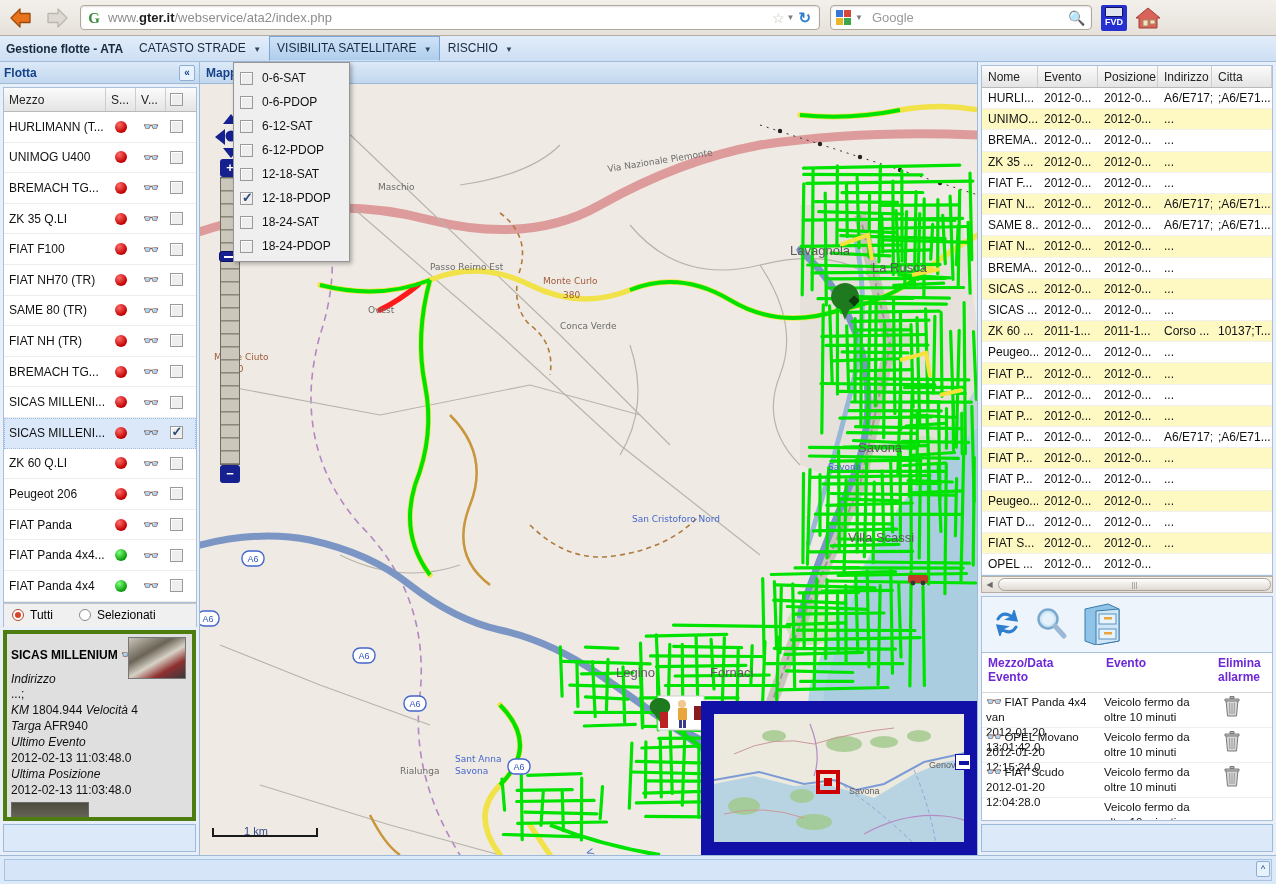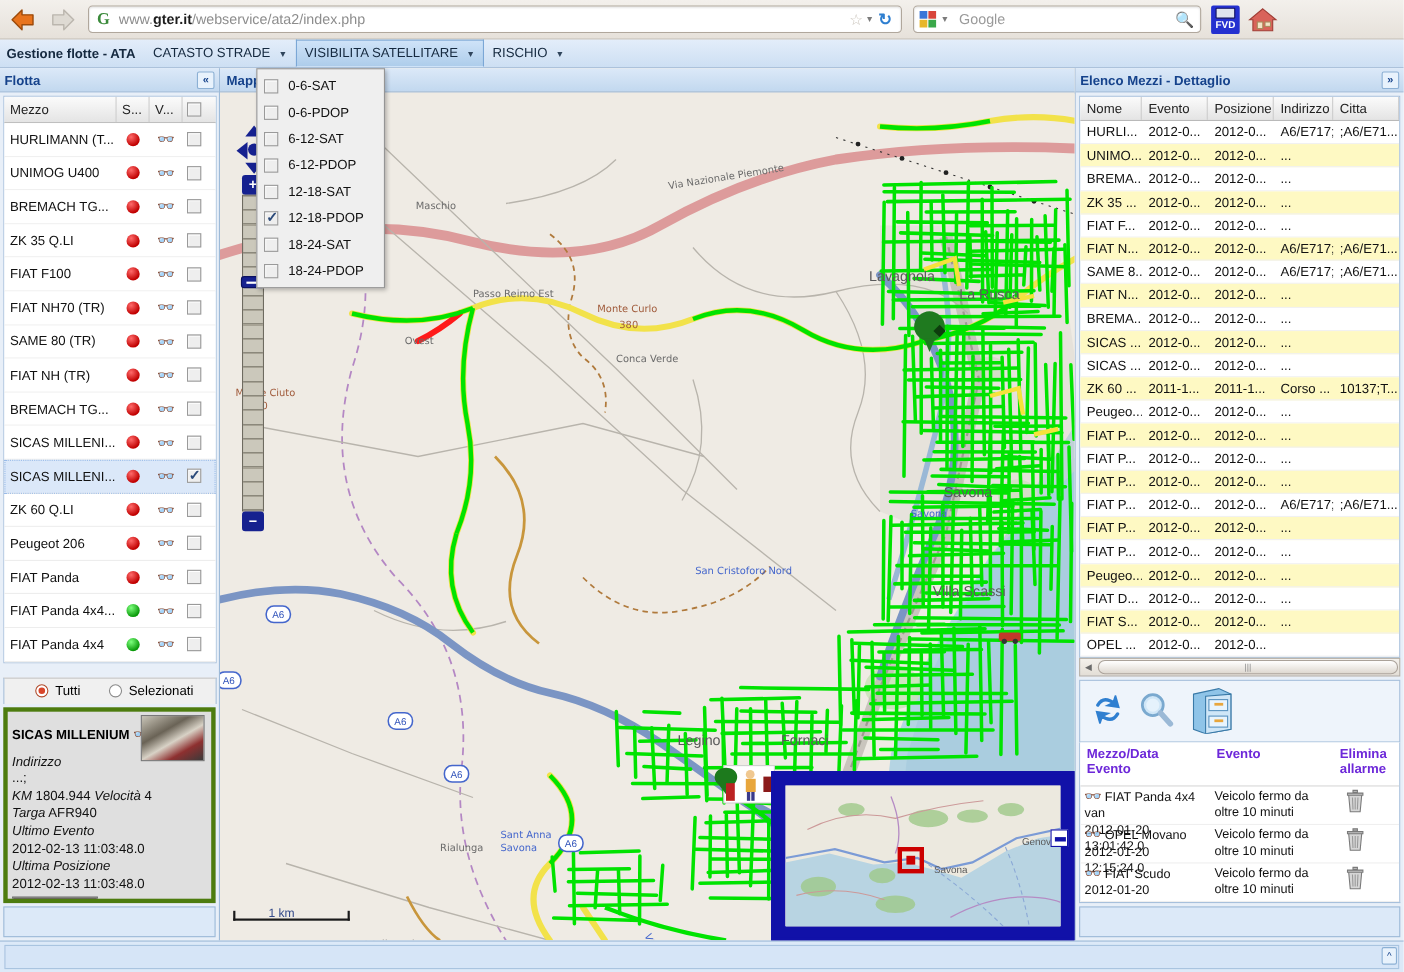--- a/index.html
+++ b/index.html
@@ -127,22 +127,22 @@
   .grid-row.sel { background: #dbe8f9; outline: 1px dotted #99bbe8; outline-offset: -1px;}
   .grid-row > div { display: flex; align-items: center; font-size: 12px; color: #111; overflow: hidden;}
   .grid-row .col-mezzo { padding-left: 5px; white-space: nowrap; }
   .grid-row .col-s, .grid-row .col-v { justify-content: center; }
   .dot { width: 12px; height: 12px; border-radius: 50%; display:block; }
   .dot.red { background: radial-gradient(circle at 35% 30%, #ff6a6a, #c00000 70%); }
   .dot.green { background: radial-gradient(circle at 35% 30%, #7dff7d, #0a9a0a 70%); }
   .binoc { font-size: 13px; line-height: 1; letter-spacing: -1px; }
   #fleet-footer {
     height: 24px; display: flex; align-items: center; background: #f0f0f0;
-    border-top: 1px solid #c5c5c5; font-size: 12px; margin: 13px 2px 0 3px;
-    border-left: 1px solid #a7c0dc; border-right: 1px solid #a7c0dc; justify-content: center;
+    border-top: 1px solid #c5c5c5; font-size: 12px; margin: 0 2px 0 3px;
+    border-left: 1px solid #a7c0dc; border-right: 1px solid #a7c0dc;
   }
   .radio { width: 12px; height: 12px; border-radius: 50%; border: 1px solid #8a8a8a;
     background: #fff; margin: 0 6px 0 8px; position: relative; flex:none;}
   .radio.on { border-color:#b04a2a; }
   .radio.on::after { content:""; position:absolute; left:2px; top:2px; width:6px; height:6px;
     border-radius:50%; background:#d8452a; }
   #vehicle-detail {
     flex: 1; margin: 3px; background: #dfdfdf; border: 4px solid #4d7c0f;
     position: relative; padding: 14px 8px 6px 4px; overflow: hidden;
   }
@@ -1051,24 +1051,20 @@
               <text x="135" y="80" font-size="9" fill="#5a5a5a" font-family="&quot;Liberation Sans&quot;, sans-serif">Savona</text>
             </g>
         </svg>
       </div>
       <div id="minimap-btn"></div>
     </div>
   </div>
 </div>
 
 <div id="right-panel">
-  <div class="panel-header">
-    <span>Elenco Mezzi - Dettaglio</span>
-    <span class="collapse-btn">»</span>
-  </div>
 
   <div id="mezzi-grid">
     <div class="rg-head">
       <div class="rc0">Nome</div>
       <div class="rc1">Evento</div>
       <div class="rc2">Posizione</div>
       <div class="rc3">Indirizzo</div>
       <div class="rc4">Citta</div>
     </div>
     <div id="mezzi-rows">

